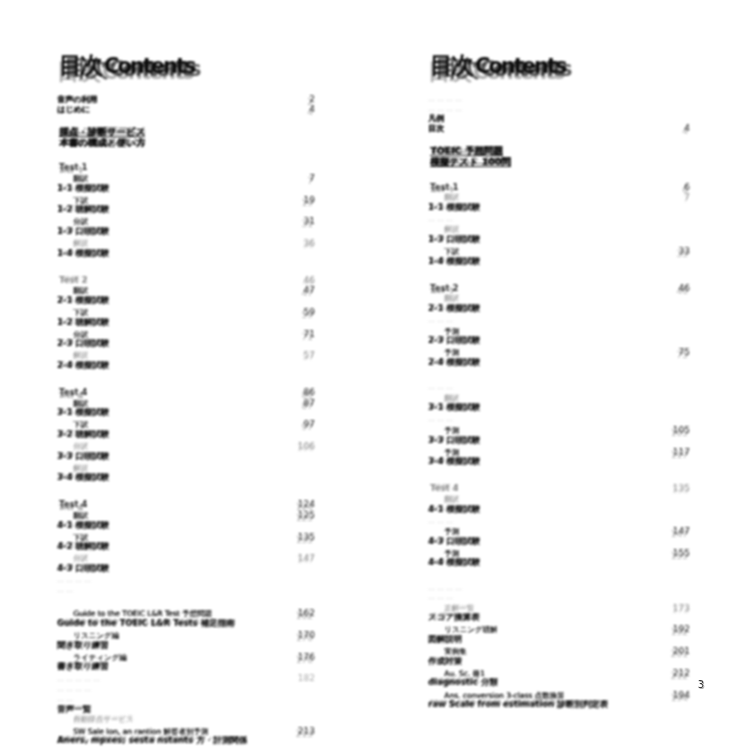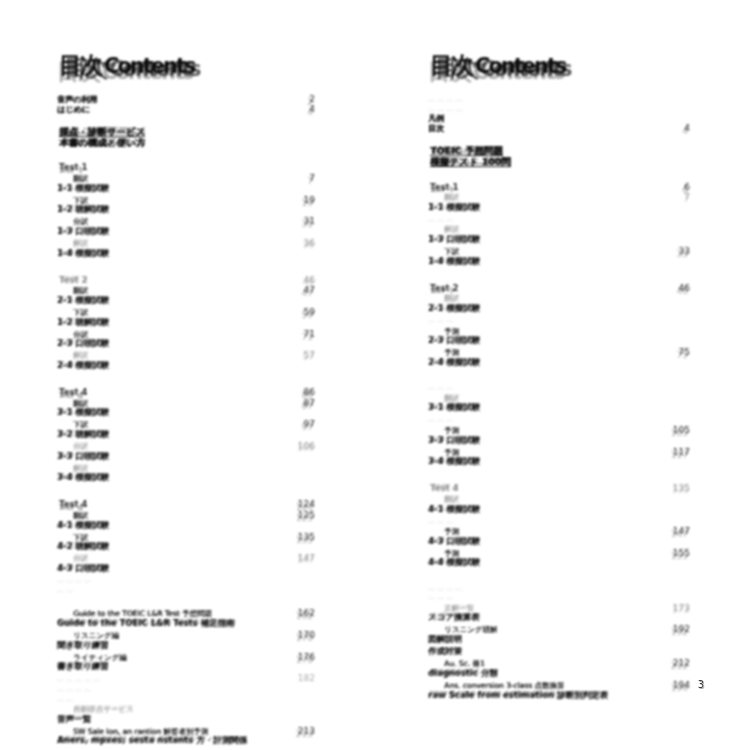--- a/index.html
+++ b/index.html
@@ -277,26 +277,26 @@
       </div>
       <div class="row row-ghost">
         <span class="label">…………</span>
         <span class="pagenum"></span>
       </div>
       <div class="row row-ghost">
         <span class="label">……</span>
         <span class="pagenum"></span>
       </div>
       <div class="cluster faint">
+        <div class="row main-line">
+          <span class="label">音声一覧</span>
+          <span class="pagenum"></span>
+        </div>
         <div class="row top-line">
           <span class="label">自動採点サービス</span>
-          <span class="pagenum"></span>
-        </div>
-        <div class="row main-line">
-          <span class="label">音声一覧</span>
           <span class="pagenum"></span>
         </div>
       </div>
       <div class="cluster">
         <div class="row top-line">
           <span class="label">SW Sale Ion, an rantion 解答者別予測</span>
           <span class="pagenum">213</span>
         </div>
         <div class="row main-line">
           <span class="label">Aners, mpxes; sesta nstants 方・計測関係</span>
@@ -513,20 +513,24 @@
         <div class="row top-line">
           <span class="label">リスニング聴解</span>
           <span class="pagenum">192</span>
         </div>
         <div class="row main-line">
           <span class="label">図解説明</span>
           <span class="pagenum"></span>
         </div>
       </div>
       <div class="cluster">
+        <div class="row top-line">
+          <span class="label">実例集</span>
+          <span class="pagenum">201</span>
+        </div>
         <div class="row main-line">
           <span class="label">作成対策</span>
           <span class="pagenum"></span>
         </div>
       </div>
       <div class="cluster">
         <div class="row top-line">
           <span class="label">Au. Sc. 冊1</span>
           <span class="pagenum">212</span>
         </div>

